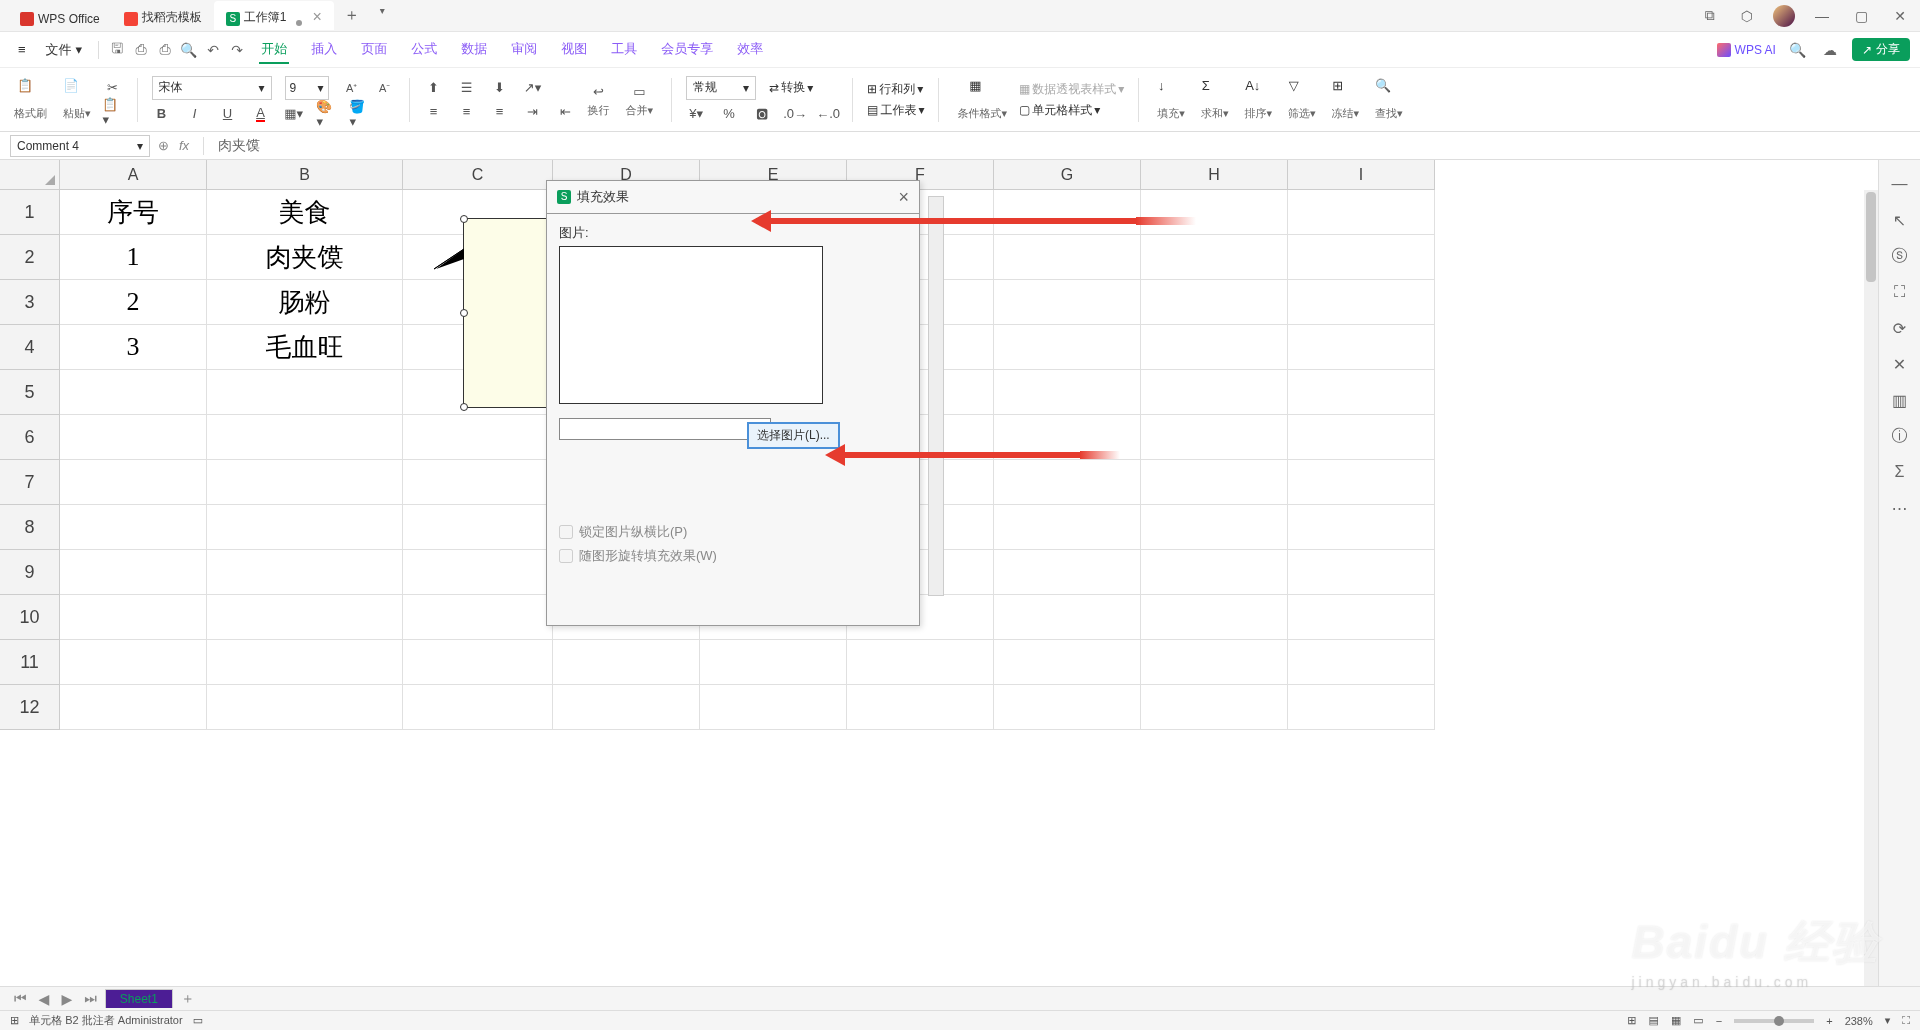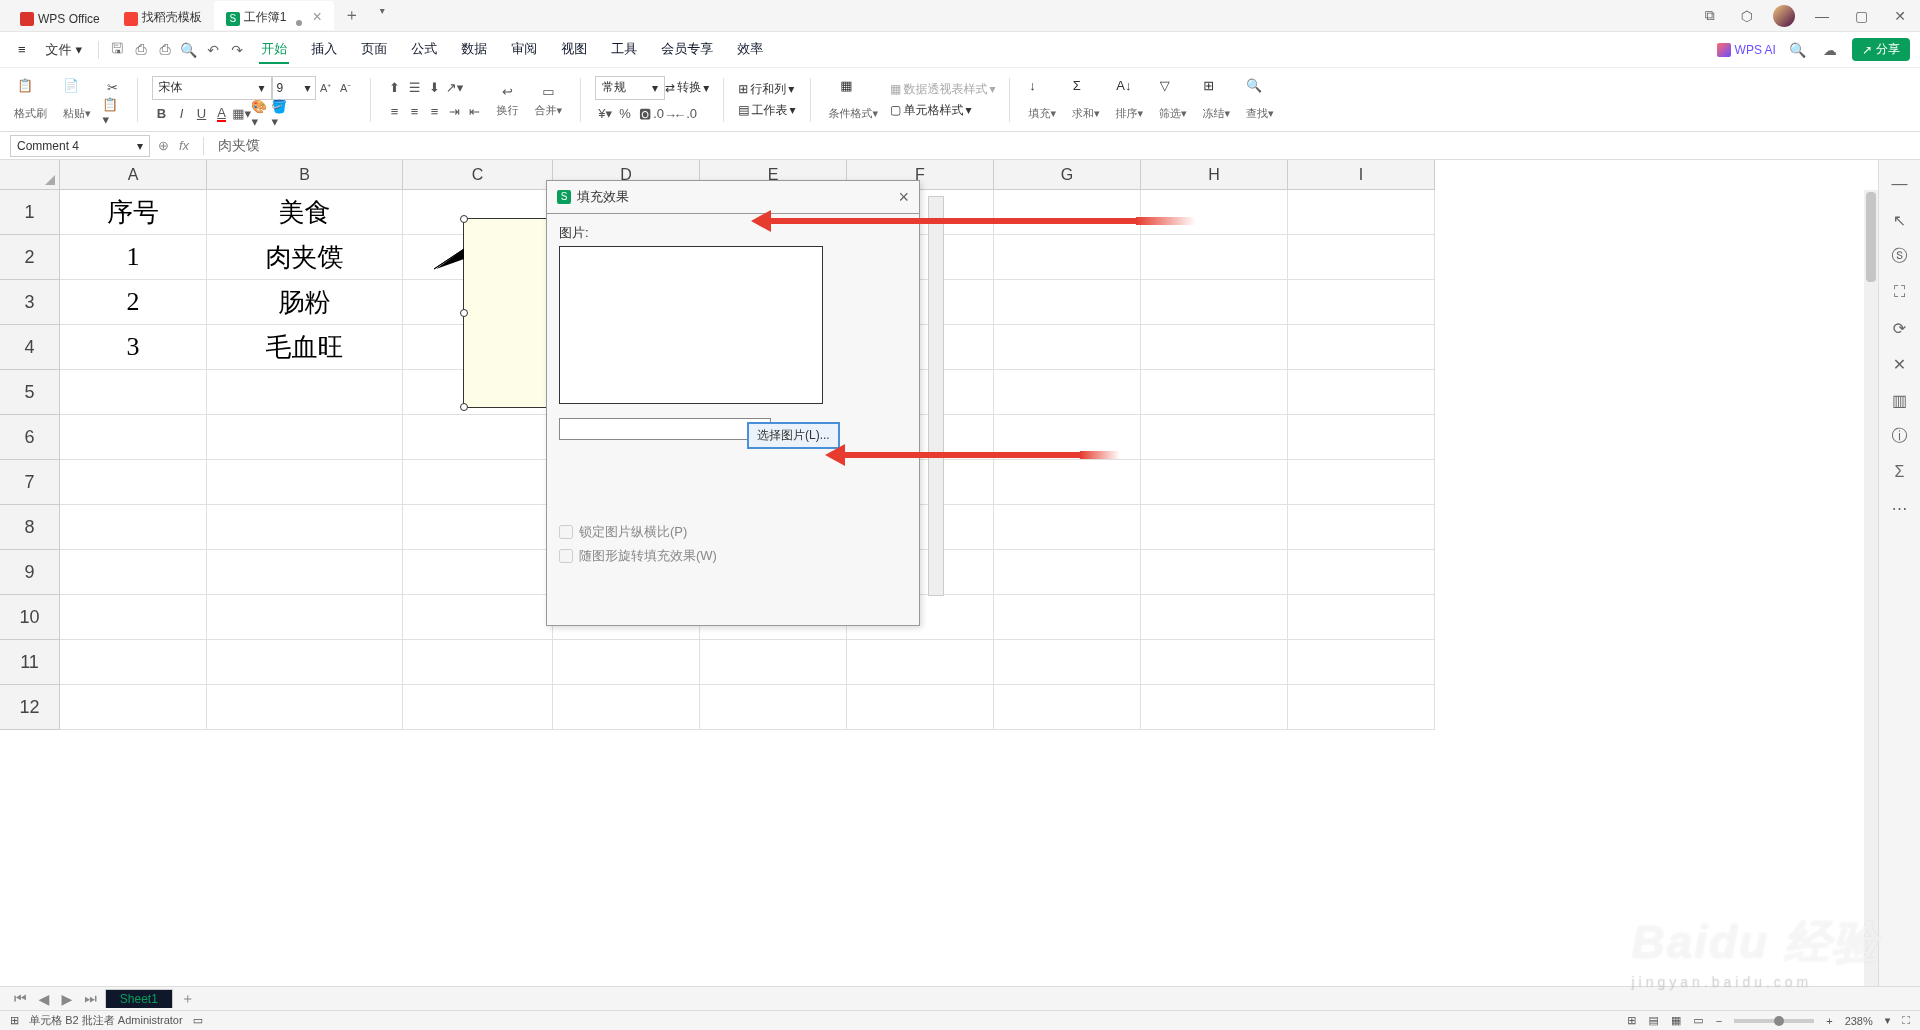--- a/index.html
+++ b/index.html
@@ -20,39 +20,39 @@
 .titlebar-right { margin-left:auto; display:flex; align-items:center; gap:14px; color:#666; }
 .avatar { width:22px;height:22px;border-radius:50%;background:linear-gradient(135deg,#f0c27b,#4b1248); }
 .winbtn { font-size:14px; color:#666; padding:2px 6px; }
 
 
 .menurow { height: 36px; background:#fff; display:flex; align-items:center; padding:0 10px; gap:4px; border-bottom:1px solid #eee; }
 .menu-icon { width:20px;height:20px; color:#666; display:flex;align-items:center;justify-content:center;font-size:14px; }
 .file-menu { display:flex;align-items:center;gap:4px;font-size:13px;padding:4px 8px; }
 .sep { width:1px;height:18px;background:#ddd;margin:0 4px; }
 .menu-group { display:flex;gap:20px;margin-left:8px; }
-.menu-item { font-size:13px; padding:4px 2px; cursor:pointer; color:#0f172a; }
+.menu-item { font-size:13px; padding:4px 2px; cursor:pointer; color:#8b5cf6; }
 .menu-item.active { color:#0a9e5c; border-bottom:2px solid #0a9e5c; font-weight:500; }
 .menu-right { margin-left:auto; display:flex; align-items:center; gap:12px; }
 .wps-ai { display:flex;align-items:center;gap:4px;font-size:12px;color:#6b4eff;font-weight:500; }
 .wps-ai-icon { width:14px;height:14px;background:linear-gradient(135deg,#ff6b6b,#6b4eff);border-radius:2px; }
 .share-btn { background:#0a9e5c;color:#fff;padding:3px 10px;border-radius:4px;font-size:12px;display:flex;align-items:center;gap:4px; }
 
 
 .toolbar { height:64px; background:#fff; display:flex; align-items:center; padding:0 10px; border-bottom:1px solid #ddd; gap:8px; }
 .tool-group { display:flex; flex-direction:column; align-items:center; gap:2px; padding:0 4px; }
 .tool-label { font-size:11px; color:#666; }
 .tool-btn { display:flex;align-items:center;justify-content:center;width:20px;height:20px;color:#555;font-size:13px; }
 .tool-btn-l { width:26px;height:26px; }
 .tool-sep { width:1px;height:44px;background:#e0e0e0;margin:0 6px; }
 .font-name { width:120px;height:24px;border:1px solid #ccc;font-size:12px;padding:0 6px;display:flex;align-items:center;justify-content:space-between; }
 .font-size { width:44px;height:24px;border:1px solid #ccc;font-size:12px;padding:0 4px;display:flex;align-items:center;justify-content:space-between; }
 .tool-drop { display:flex;align-items:center;gap:2px;font-size:12px;color:#333; }
 .tool-stack { display:flex;flex-direction:column;gap:4px; }
-.tool-row { display:flex;gap:0;align-items:center; }
+.tool-row { display:flex;gap:13px;align-items:center; }
 
 
 .fbar { height:28px;background:#fff;display:flex;align-items:center;border-bottom:1px solid #ddd;padding:0 10px;gap:8px; }
 .namebox { width:140px;height:22px;border:1px solid #ccc;display:flex;align-items:center;justify-content:space-between;padding:0 6px;font-size:12px; }
 .fx-area { display:flex;align-items:center;gap:10px;color:#888;font-size:13px; }
 .fx-content { color:#666; font-size:14px; font-family: "SimSun", serif; }
 
 
 .grid-wrap { position:absolute; top:160px; left:0; right:42px; bottom:42px; background:#fff; overflow:hidden; }
 .corner { position:absolute;top:0;left:0;width:60px;height:30px;background:#f3f3f3;border-right:1px solid #ccc;border-bottom:1px solid #ccc;display:flex;align-items:center;justify-content:center; }
@@ -106,21 +106,21 @@
 .arrow2 { left:830px; top:452px; width:250px; }
 .arrow2::after{content:"";position:absolute;right:-40px;top:-1px;width:40px;height:8px;background:linear-gradient(90deg,#e63b2e,rgba(230,59,46,0));}
 
 
 .rside { position:absolute;top:160px;right:0;width:42px;bottom:42px;background:#f5f5f5;border-left:1px solid #ddd;display:flex;flex-direction:column;align-items:center;gap:16px;padding-top:14px;color:#666; }
 .rside .ic{width:20px;height:20px;display:flex;align-items:center;justify-content:center;font-size:16px;}
 
 
 .sheetbar { position:absolute;left:0;right:0;bottom:20px;height:24px;background:#f5f5f5;border-top:1px solid #ddd;display:flex;align-items:center;padding:0 10px;gap:4px;font-size:12px; }
 .navbtn { color:#888;font-size:14px;padding:0 4px;cursor:pointer; }
-.sheettab { padding:2px 14px;background:#0f172a;border:1px solid #ccc;border-bottom:none;color:#0a9e5c;font-weight:500; }
+.sheettab { padding:2px 14px;background:#4c1d95;border:1px solid #ccc;border-bottom:none;color:#0a9e5c;font-weight:500; }
 
 
 .status { position:absolute;left:0;right:0;bottom:0;height:20px;background:#f5f5f5;border-top:1px solid #ddd;display:flex;align-items:center;padding:0 10px;font-size:11px;color:#555;gap:10px; }
 .status-right { margin-left:auto;display:flex;align-items:center;gap:12px; }
 .zoom-slider{width:80px;height:4px;background:#ccc;position:relative;}
 .zoom-slider::after{content:"";position:absolute;left:50%;top:-3px;width:10px;height:10px;background:#888;border-radius:50%;}
 
 
 .watermark { position:absolute;right:40px;bottom:40px;color:rgba(255,255,255,0.6);font-size:46px;font-weight:700;font-style:italic;pointer-events:none;text-shadow:0 0 2px rgba(0,0,0,0.1);letter-spacing:2px; }
 .watermark .sub{font-size:14px;display:block;letter-spacing:4px;font-style:normal;font-weight:400;color:rgba(200,200,200,0.6);}

